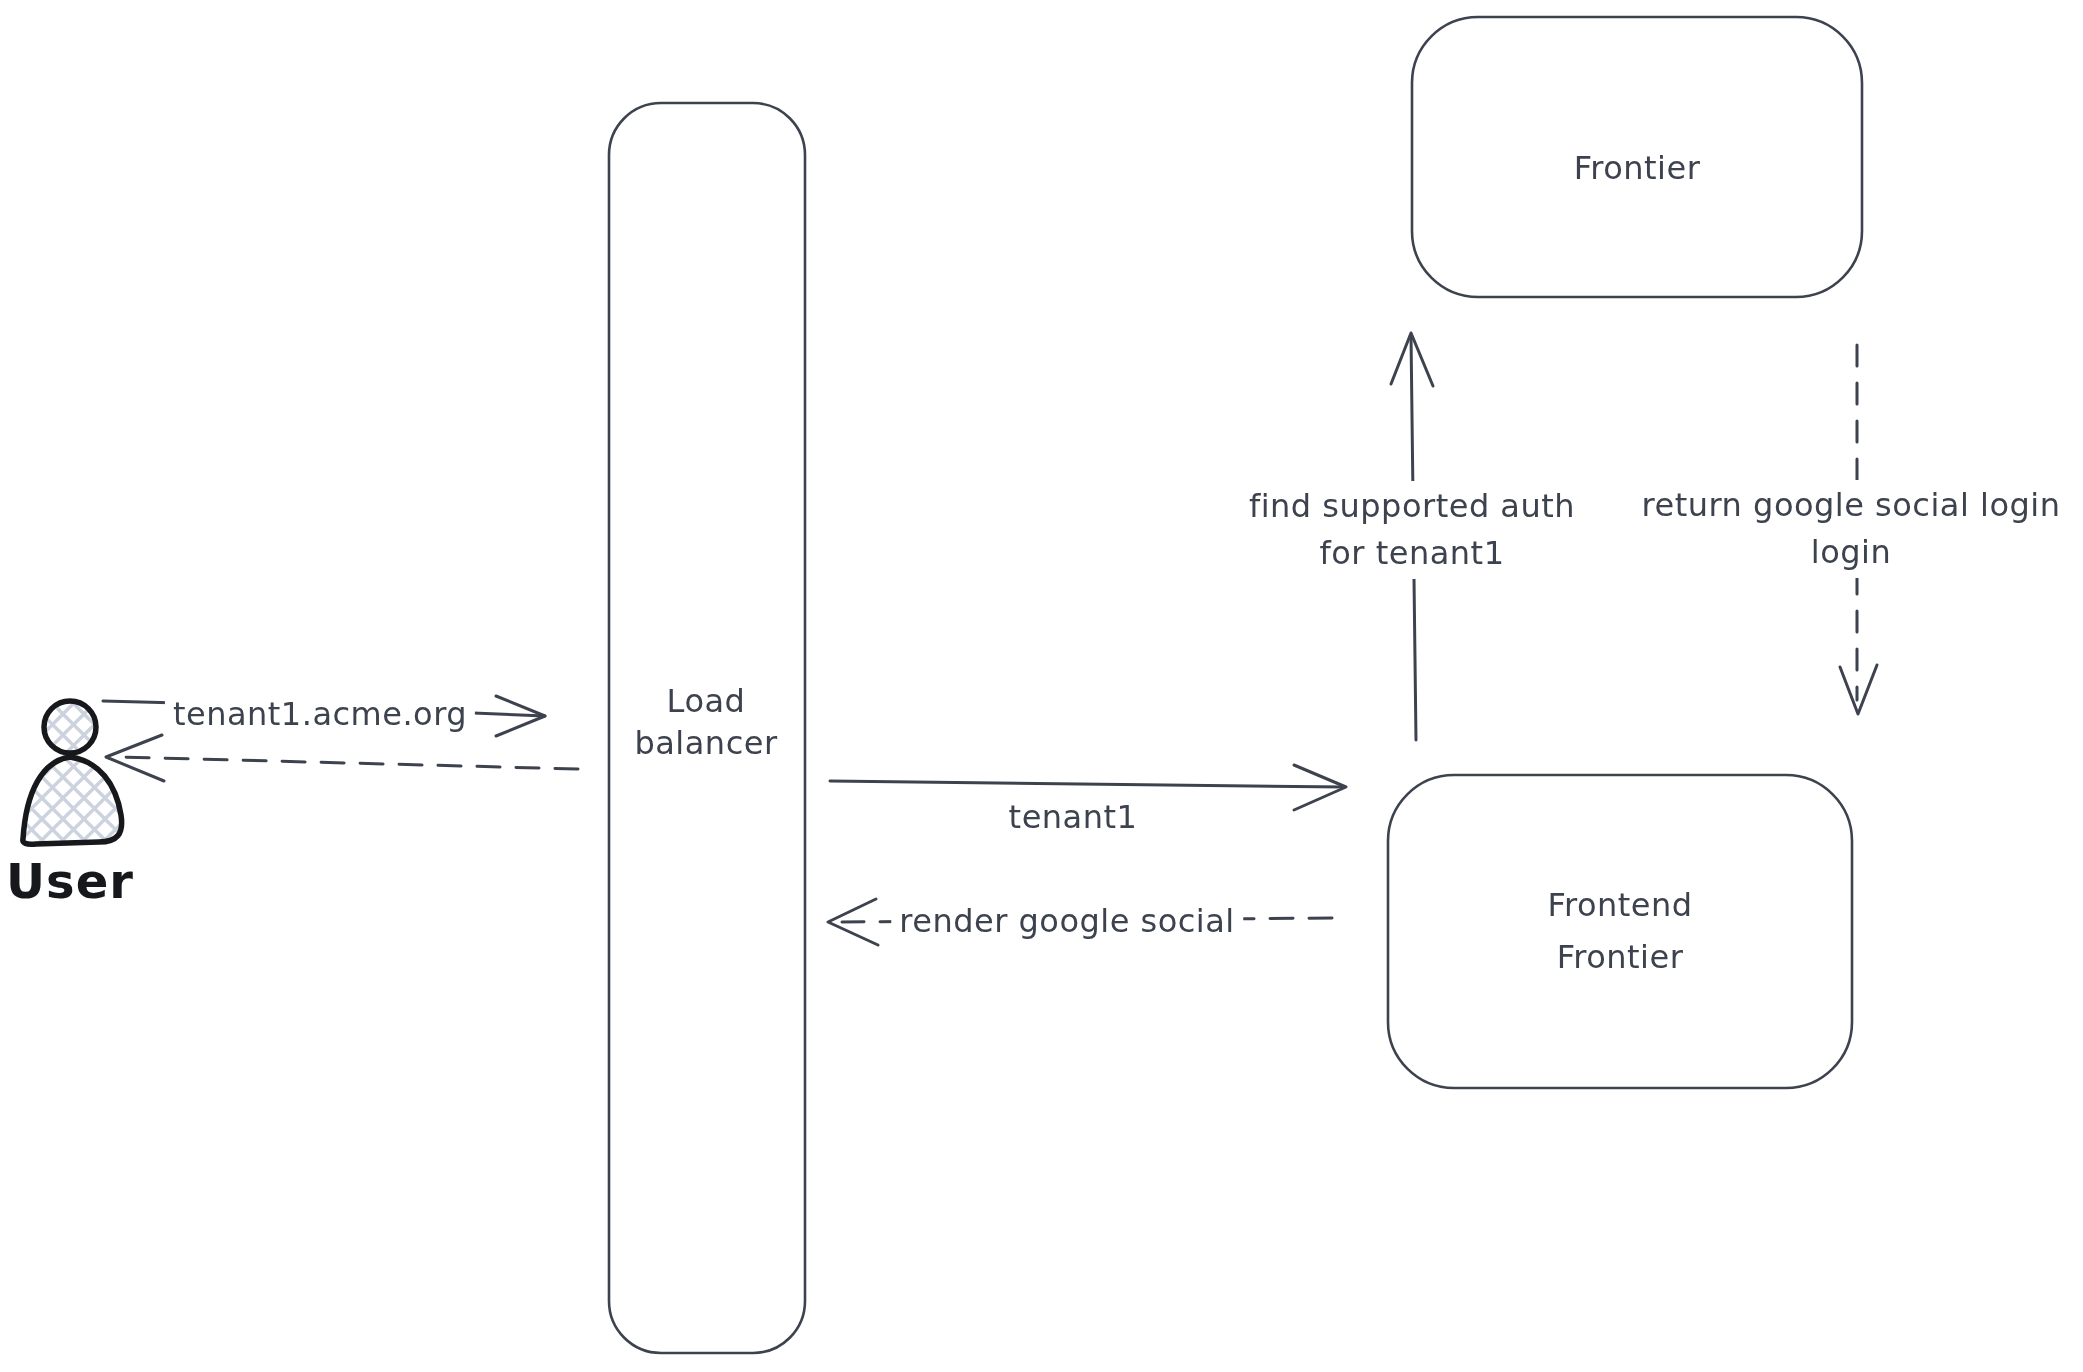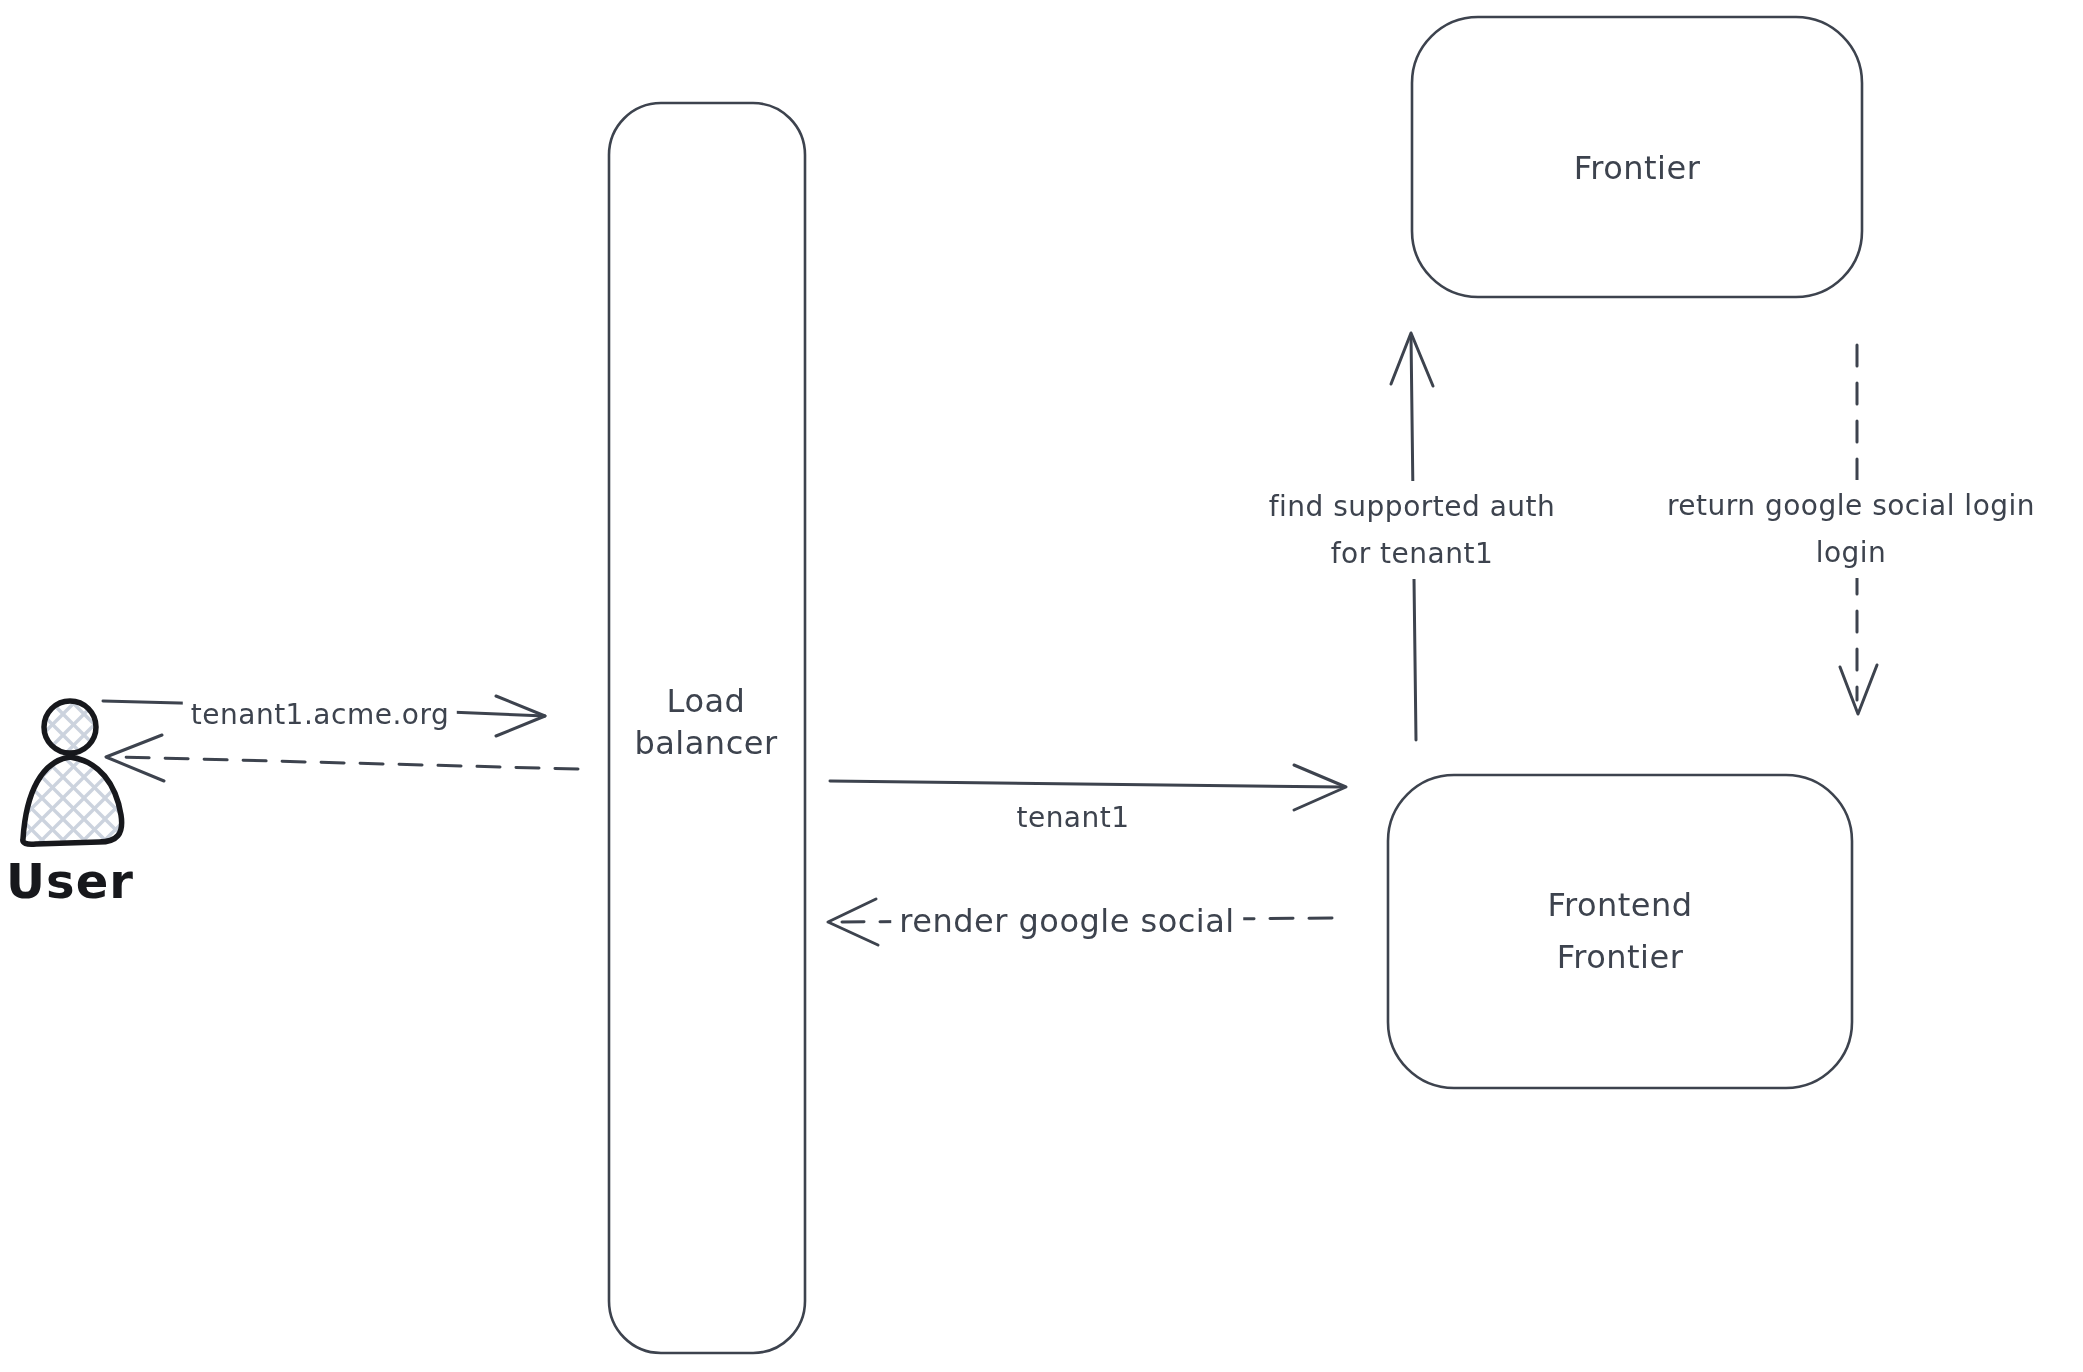--- a/index.html
+++ b/index.html
@@ -9,21 +9,21 @@
     background:#ffffff;
     font-family:"DejaVu Sans", sans-serif;
     overflow:hidden;
   }
   svg{position:absolute;left:0;top:0;}
   .lbl{
     position:absolute;
     transform:translate(-50%,-50%);
     white-space:nowrap;
     color:#3d434e;
-    font-size:28px;
+    font-size:32px;
     letter-spacing:0.5px;
     text-align:center;
   }
   .lbl.on-arrow{background:#ffffff;padding:2px 8px;}
   .lbl.two-line{line-height:47px;}
   .lbl.box-label{background:transparent;}
   .lbl.lb-label{line-height:42px;font-size:32px;}
   .lbl.fm-label{line-height:52px;font-size:32px;}
   .lbl.frontier-label{font-size:32px;}
   .lbl.user-label{

